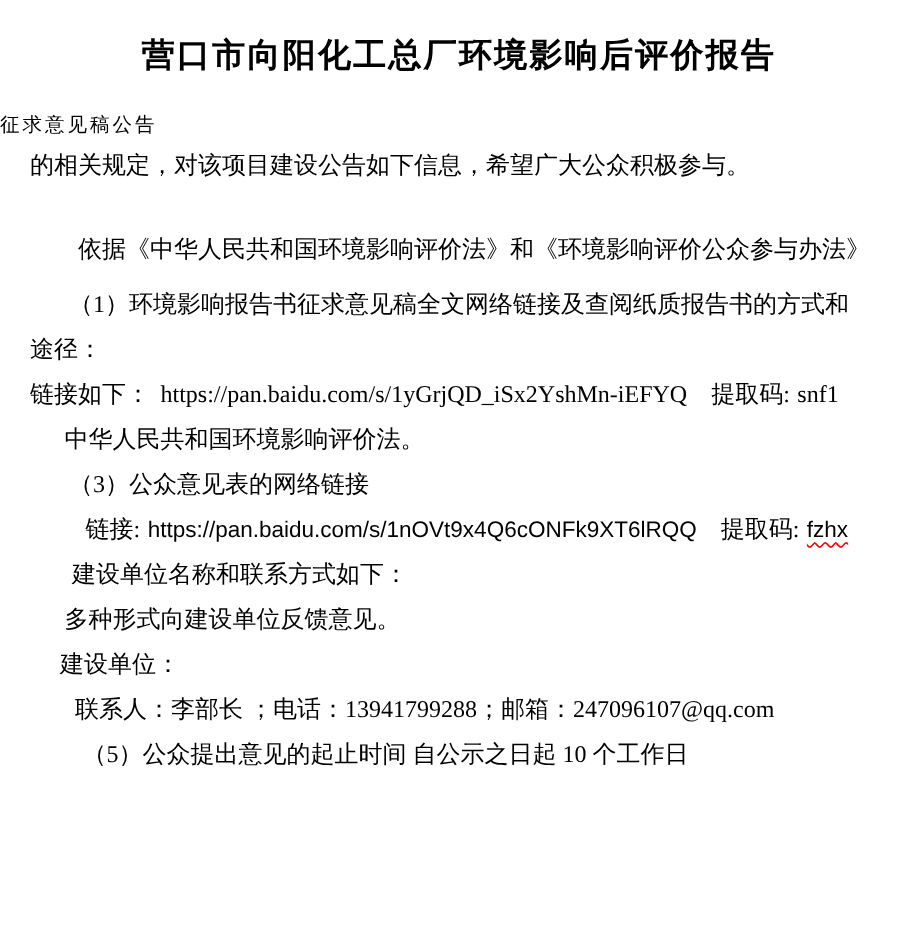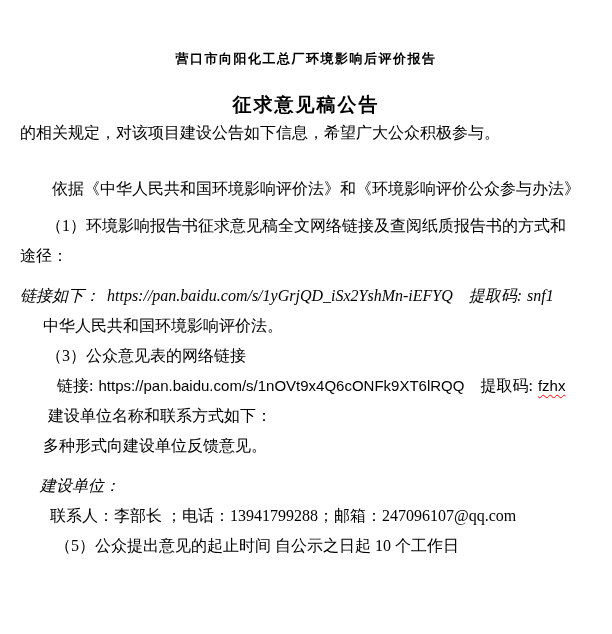--- a/index.html
+++ b/index.html
@@ -5,47 +5,46 @@
   html, body { margin: 0; padding: 0; }
   body {
     width: 612px; height: 634px;
     background: #ffffff;
     color: #000000;
     font-family: "Liberation Serif", "DejaVu Serif", serif;
     overflow: hidden;
   }
   .page { width: 612px; height: 634px; background: #ffffff; }
   .title {
-    margin-top: 46px;
+    margin-top: 24px;
     text-align: center;
     font-weight: bold;
-    font-size: 13px;
+    font-size: 22px;
     letter-spacing: 1.5px;
     line-height: 26px;
     white-space: nowrap;
   }
   .subtitle {
     margin-top: 20px;
-    text-align: center;
-    font-weight: bold;
-    font-size: 19px;
+    font-weight: normal;
+    font-size: 13px;
     letter-spacing: 2px;
     line-height: 26px;
     white-space: nowrap;
   }
   .docbody { padding: 0 20px; }
   .ln {
     height: 30px;
     line-height: 30px;
     font-size: 16px;
     white-space: nowrap;
   }
   .first { margin-top: 26px; }
   .mt7 { margin-top: 7px; }
-  .mt4 { margin-top: 10px; font-style: italic; }
+  .mt4 { margin-top: 0; }
   .mt2 { margin-top: 2px; }
   .i32 { padding-left: 32px; }
   .i26 { padding-left: 26px; }
   .i23 { padding-left: 23px; }
   .i20 { padding-left: 20px; }
   .i28 { padding-left: 28px; }
   .i30 { padding-left: 30px; }
   .i35 { padding-left: 35px; }
   .i37 { padding-left: 37px; }
   .url-serif { font-family: "Liberation Serif", "DejaVu Serif", serif; }

